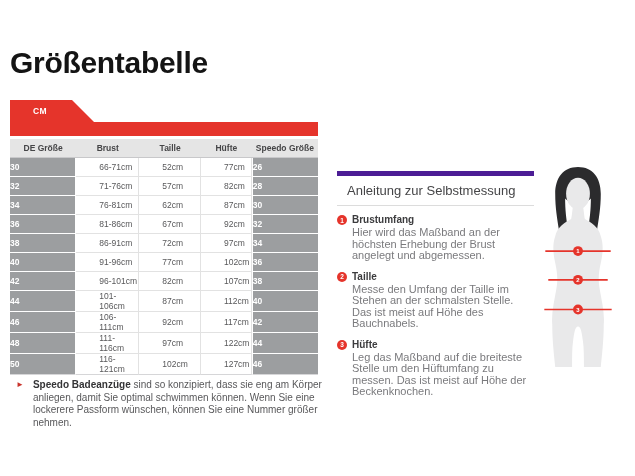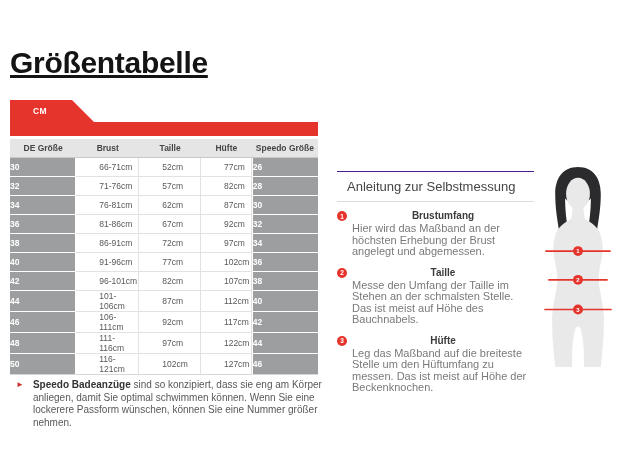--- a/index.html
+++ b/index.html
@@ -1,21 +1,21 @@
 <!DOCTYPE html>
 <html><head>
 <meta charset="utf-8">
 <style>
   html,body{margin:0;padding:0;background:#fff;}
   .page{position:relative;width:635px;height:476px;background:#ffffff;overflow:hidden;
         font-family:"Liberation Sans", sans-serif;}
 
   
   .page-title{position:absolute;left:10px;top:46px;margin:0;font-size:30px;font-weight:bold;
-              color:#141414;letter-spacing:-0.3px;text-decoration:underline;}
+              color:#141414;letter-spacing:-0.3px;}
 
   
   .tab-row{position:absolute;left:10px;top:100px;width:308px;height:36px;}
   .tab{position:absolute;left:0;top:0;width:86px;height:24px;background:#e5342b;
        clip-path:polygon(0 0,62px 0,86px 24px,0 24px);}
   .tab-label{position:absolute;left:23px;top:6px;font-size:8.5px;font-weight:bold;color:#fff;
              letter-spacing:0.4px;}
   .tab-bar{position:absolute;left:0;top:22px;width:308px;height:14px;background:#e5342b;}
 
   
@@ -37,27 +37,27 @@
 
   
   .note{position:absolute;left:16px;top:379px;width:308px;display:flex;gap:9px;}
   .note-bullet{color:#c9332b;font-size:8px;line-height:12px;flex:0 0 auto;}
   .note-text{font-size:10px;line-height:12.5px;color:#58585a;margin:0;}
   .note-lead{font-weight:bold;color:#343436;}
 
   
   .guide{position:absolute;left:337px;top:171px;width:197px;}
   .guide-heading{margin:0;padding:7px 0 7px 10px;font-size:13px;font-weight:400;color:#454547;
-                 border-top:1px solid #4c1d95;border-bottom:1px solid #dcdcdc;}
+                 border-top:5px solid #4c1d95;border-bottom:1px solid #dcdcdc;}
   .guide-items{margin-top:8px;}
   .guide-item{position:relative;padding-left:15px;margin-bottom:9px;}
   .num-badge{position:absolute;left:0;top:1px;width:10px;height:10px;border-radius:50%;
              background:#e5342b;color:#fff;font-size:6.5px;font-weight:bold;
              display:flex;align-items:center;justify-content:center;}
-  .guide-item h3{margin:0 0 2px 0;font-size:10px;font-weight:bold;color:#3c3c3e;text-align:center;}
+  .guide-item h3{margin:0 0 2px 0;font-size:10px;font-weight:bold;color:#3c3c3e;}
   .guide-item p{margin:0;font-size:11px;line-height:11.5px;color:#7a7a7d;width:181px;}
 
   
   .figure{position:absolute;left:532px;top:159px;width:92px;height:208px;}
   .figure svg{width:100%;height:100%;display:block;}
 </style>
 </head>
 <body>
 
 <div class="page">

